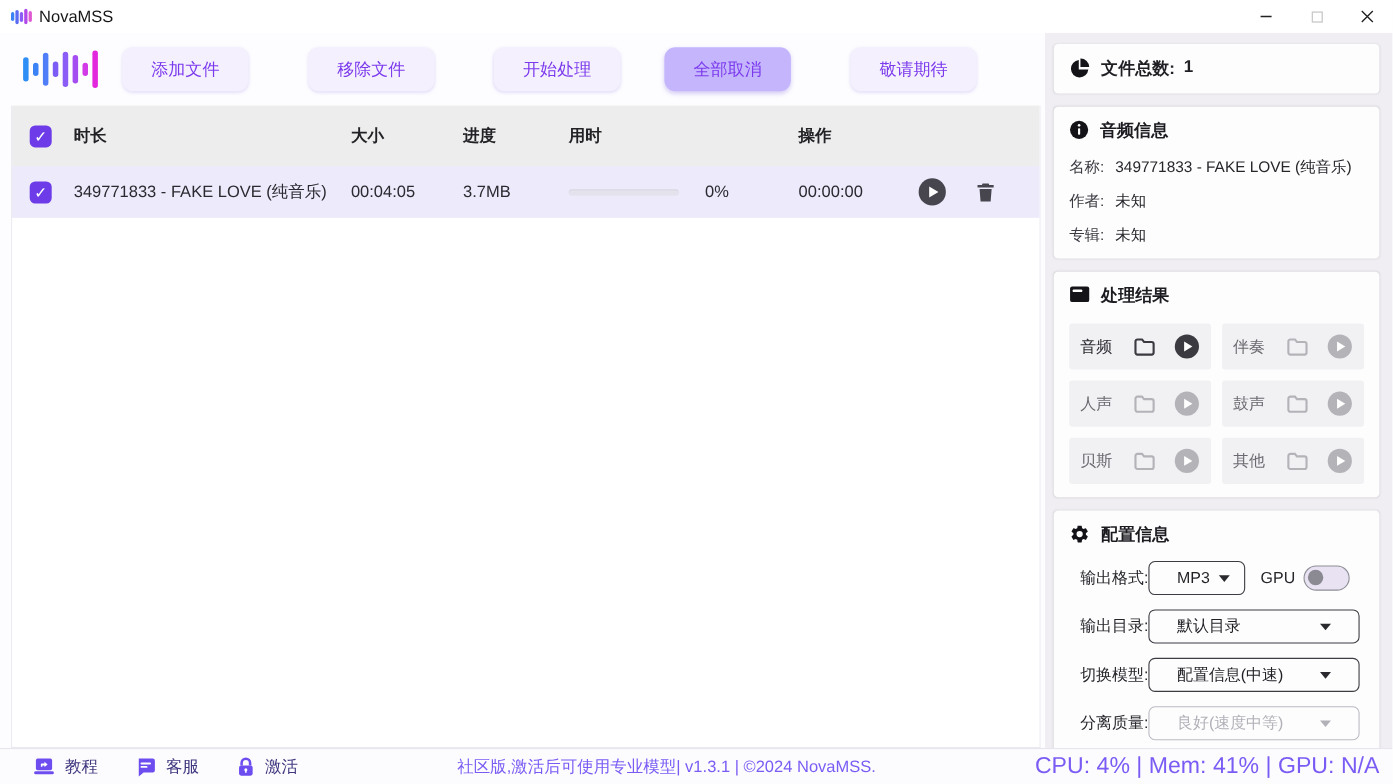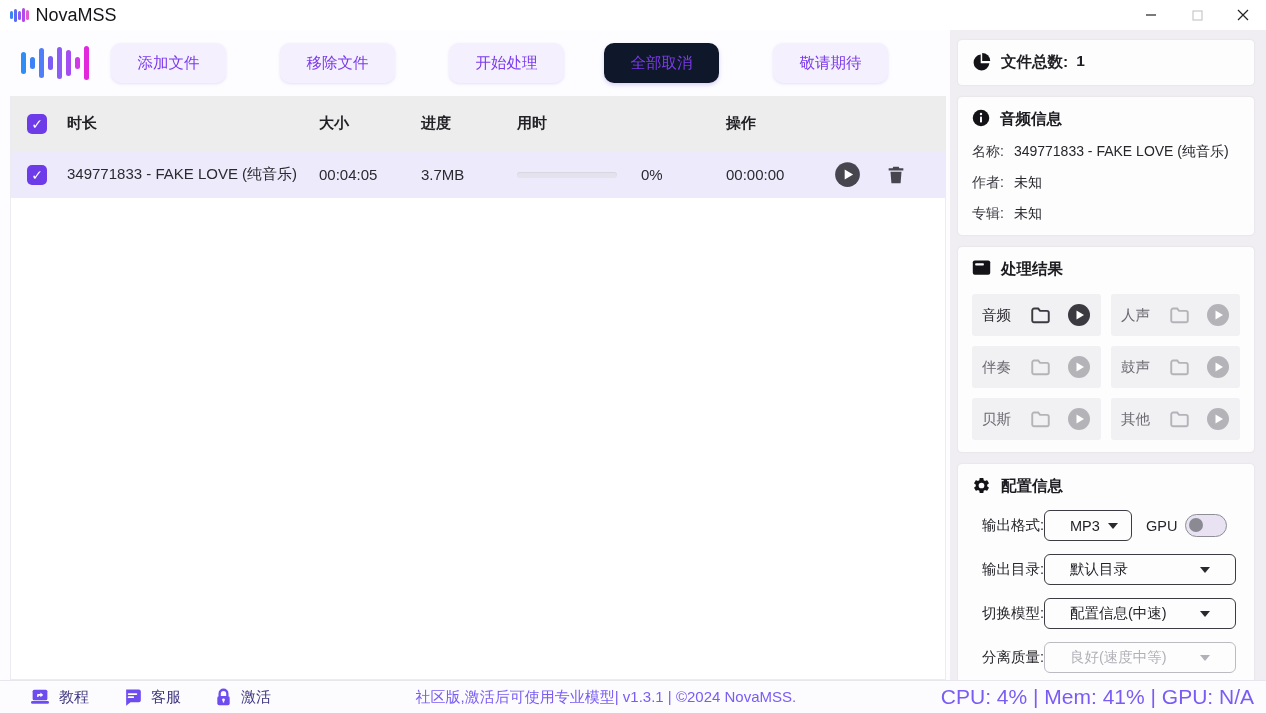--- a/index.html
+++ b/index.html
@@ -9,40 +9,40 @@
     background:#fdfdff; color:#1f1f24; font-size:15px;
   }
   .window { width:1266px; height:713px; display:flex; flex-direction:column; }
 
   
   .titlebar { height:30px; display:flex; align-items:center; justify-content:space-between;
     background:#ffffff; padding-left:10px; flex:0 0 auto; }
   .titlebar-left { display:flex; align-items:center; gap:7px; }
   .mini-wave { display:flex; align-items:center; gap:1.5px; height:16px; }
   .mini-wave i { width:2.5px; border-radius:2px; display:block; }
-  .titlebar-title { font-size:18px; color:#151518; }
+  .titlebar-title { font-size:15px; color:#151518; }
   .window-controls { display:flex; height:30px; }
   .wc { width:46px; height:30px; border:none; background:transparent; display:flex;
     align-items:center; justify-content:center; cursor:pointer; font-size:13px; color:#222; }
   .wc.max { color:#c9c9c9; }
   .wc svg { display:block; }
 
   
   .content { flex:1 1 auto; display:flex; min-height:0; }
   .left-panel { width:950px; display:flex; flex-direction:column; background:#fdfdff; }
 
   
   .toolbar { height:66px; display:flex; align-items:center; padding-left:10px; flex:0 0 auto; }
   .logo { width:90px; height:50px; display:flex; align-items:center; justify-content:center; gap:4px; }
   .logo i { width:5px; border-radius:3px; display:block; }
   .tb-btn { width:115px; height:40px; border:none; border-radius:10px; cursor:pointer;
     background:#f4f0fd; color:#7c3aed; font-size:15.5px; font-family:Liberation Mono, monospace;
     box-shadow:0 1px 3px rgba(120,90,220,.18); margin-left:54px; }
   .tb-btn.first { margin-left:11px; }
-  .tb-btn.active { background:#0f172a; box-shadow:0 2px 4px rgba(120,90,220,.28);margin-left:40px; }
+  .tb-btn.active { background:#c4b5fd; box-shadow:0 2px 4px rgba(120,90,220,.28);margin-left:40px; }
 
   
   .file-table { margin-left:10px; width:936px; flex:1 1 auto; background:#ffffff;
     border:1px solid #edebf2; border-top:none; display:flex; flex-direction:column; }
   .t-grid { display:grid; grid-template-columns:56px 252px 102px 96px 209px 100px 1fr; align-items:center; }
   .t-header { height:55px; background:#ededee; font-weight:700; color:#222226; }
   .t-row { height:47px; background:#eceafb; color:#2a2a30; }
   .cell-check { padding-left:16px; }
   .checkbox { width:20px; height:20px; border-radius:5px; background:#6d3ce8; border:none;
     color:#fff; font-size:14px; line-height:20px; text-align:center; cursor:pointer; display:block; }
@@ -260,37 +260,37 @@
                 </button>
               <button class="icon-btn act">
                   <svg width="24" height="24" viewBox="0 0 24 24">
                     <circle cx="12" cy="12" r="11" fill="currentColor"></circle>
                     <path d="M9.5 7.5l7.5 4.5-7.5 4.5z" fill="#fff"></path>
                   </svg>
                 </button>
             </span>
           </div>
           <div class="result-item disabled">
+            <span>伴奏</span>
+            <span class="r-icons">
+              <button class="icon-btn dis">
+                  <svg width="25" height="22" viewBox="0 0 24 24">
+                    <path d="M3 7a2 2 0 0 1 2-2h4.5l2 2.5H19a2 2 0 0 1 2 2V18a2 2 0 0 1-2 2H5a2 2 0 0 1-2-2z" fill="none" stroke="currentColor" stroke-width="2.1"></path>
+                  </svg>
+                </button>
+              <button class="icon-btn dis">
+                  <svg width="24" height="24" viewBox="0 0 24 24">
+                    <circle cx="12" cy="12" r="11" fill="currentColor"></circle>
+                    <path d="M9.5 7.5l7.5 4.5-7.5 4.5z" fill="#fff"></path>
+                  </svg>
+                </button>
+            </span>
+          </div>
+          <div class="result-item disabled">
             <span>人声</span>
-            <span class="r-icons">
-              <button class="icon-btn dis">
-                  <svg width="25" height="22" viewBox="0 0 24 24">
-                    <path d="M3 7a2 2 0 0 1 2-2h4.5l2 2.5H19a2 2 0 0 1 2 2V18a2 2 0 0 1-2 2H5a2 2 0 0 1-2-2z" fill="none" stroke="currentColor" stroke-width="2.1"></path>
-                  </svg>
-                </button>
-              <button class="icon-btn dis">
-                  <svg width="24" height="24" viewBox="0 0 24 24">
-                    <circle cx="12" cy="12" r="11" fill="currentColor"></circle>
-                    <path d="M9.5 7.5l7.5 4.5-7.5 4.5z" fill="#fff"></path>
-                  </svg>
-                </button>
-            </span>
-          </div>
-          <div class="result-item disabled">
-            <span>伴奏</span>
             <span class="r-icons">
               <button class="icon-btn dis">
                   <svg width="25" height="22" viewBox="0 0 24 24">
                     <path d="M3 7a2 2 0 0 1 2-2h4.5l2 2.5H19a2 2 0 0 1 2 2V18a2 2 0 0 1-2 2H5a2 2 0 0 1-2-2z" fill="none" stroke="currentColor" stroke-width="2.1"></path>
                   </svg>
                 </button>
               <button class="icon-btn dis">
                   <svg width="24" height="24" viewBox="0 0 24 24">
                     <circle cx="12" cy="12" r="11" fill="currentColor"></circle>
                     <path d="M9.5 7.5l7.5 4.5-7.5 4.5z" fill="#fff"></path>

